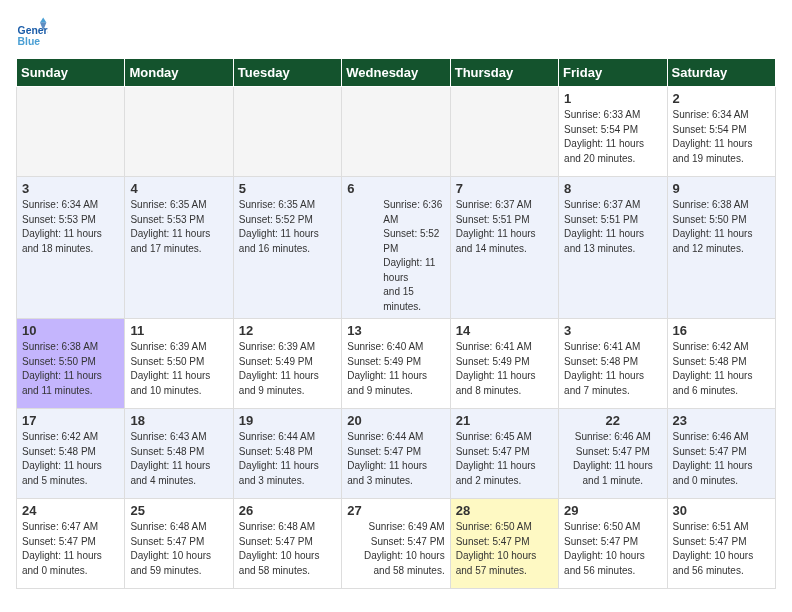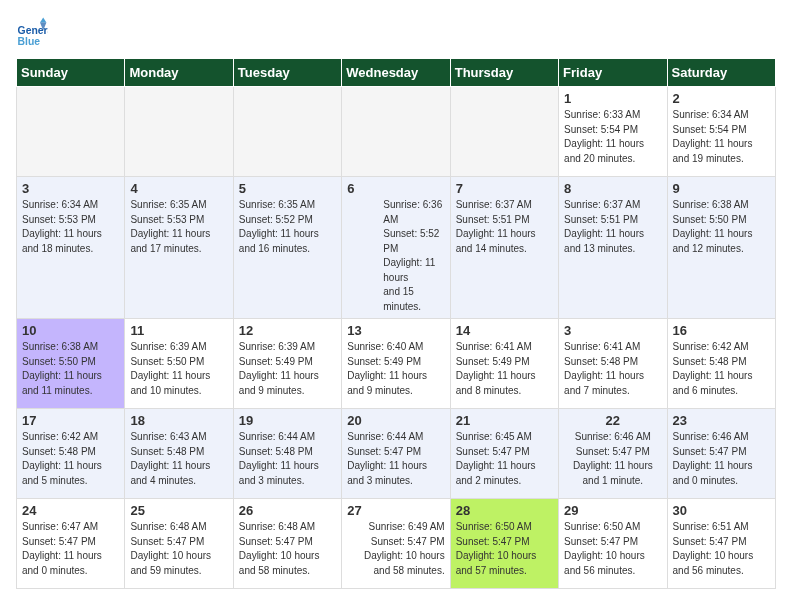--- a/index.html
+++ b/index.html
@@ -306,21 +306,21 @@
 Daylight: 10 hours
 and 58 minutes.</div>
         </td>
         <td style="background: rgb(255, 255, 255);">
           <span class="day-num">27</span>
           <div class="day-info" style="white-space: pre-line; text-align: right;">Sunrise: 6:49 AM
 Sunset: 5:47 PM
 Daylight: 10 hours
 and 58 minutes.</div>
         </td>
-        <td style="background: #bef264;">
+        <td style="background: #fef9c3;">
           <span class="day-num">28</span>
           <div class="day-info" style="white-space: pre-line;">Sunrise: 6:50 AM
 Sunset: 5:47 PM
 Daylight: 10 hours
 and 57 minutes.</div>
         </td>
         <td style="background: rgb(255, 255, 255);">
           <span class="day-num">29</span>
           <div class="day-info" style="white-space: pre-line;">Sunrise: 6:50 AM
 Sunset: 5:47 PM

